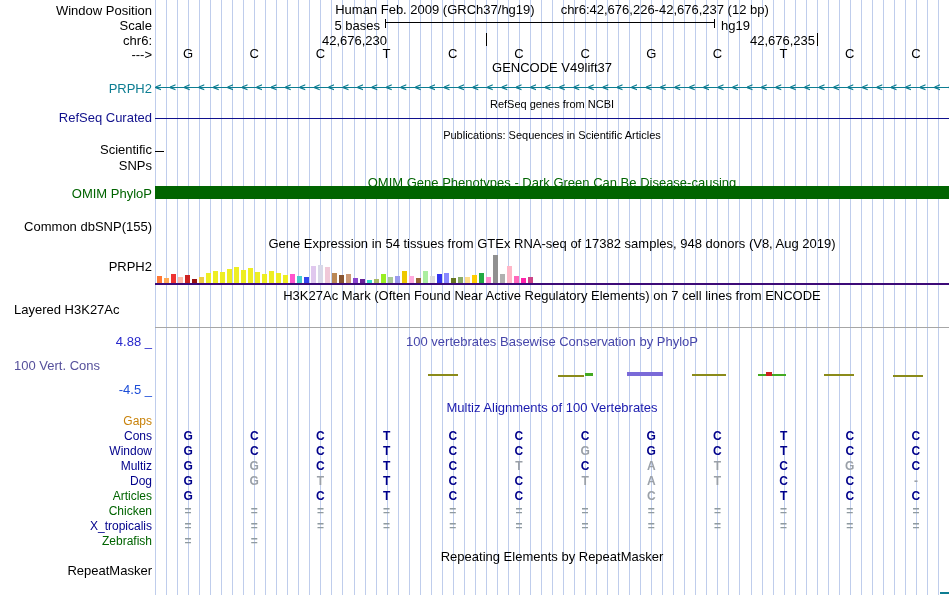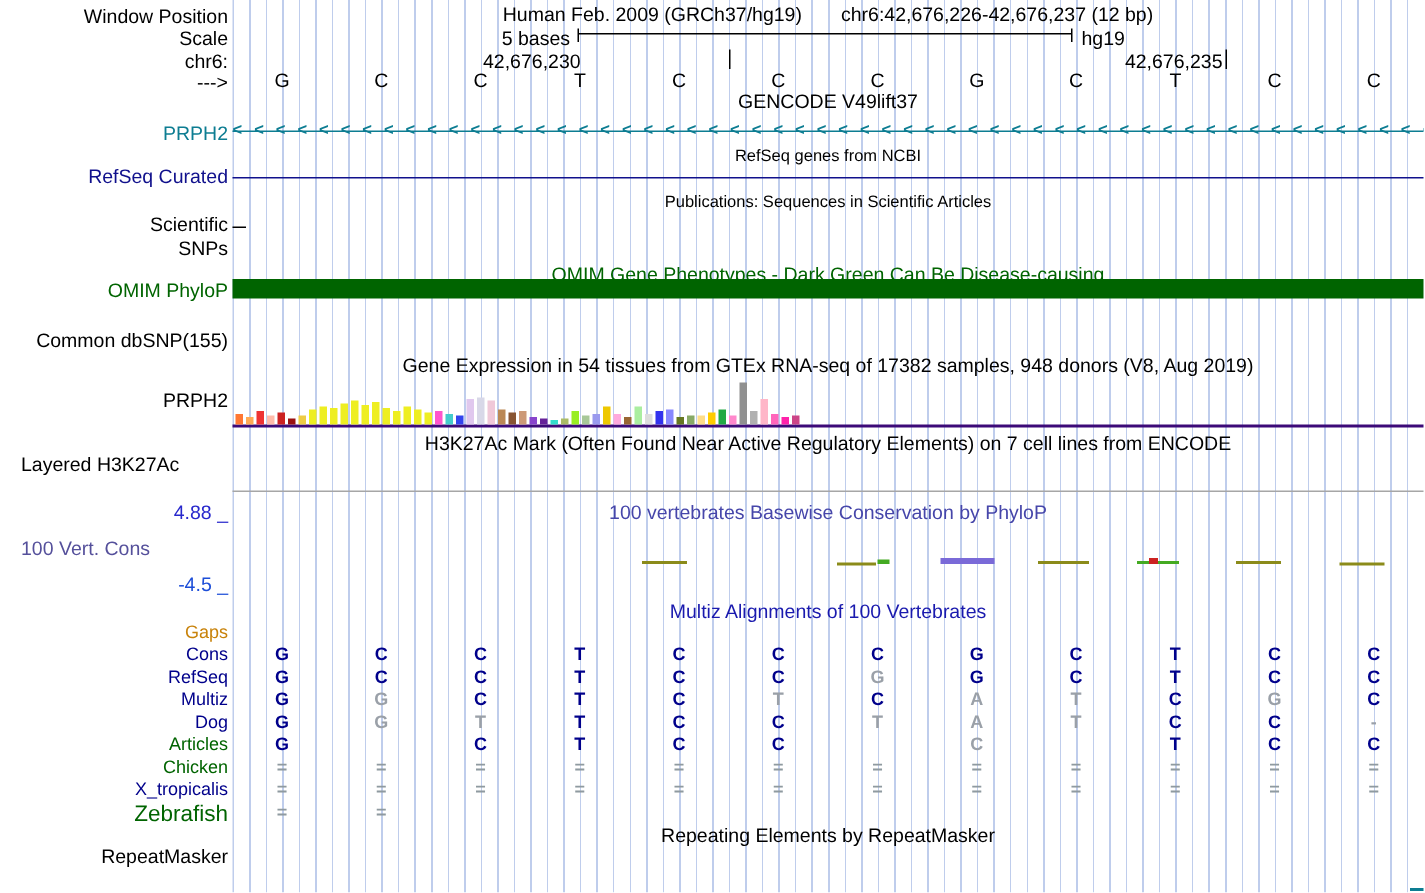--- a/index.html
+++ b/index.html
@@ -164,21 +164,21 @@
     <div class="abs" style="left: 287.333px; top: 429px; width: 66.1667px; text-align: center; font-size: 12px; font-weight: 700; color: rgb(0, 0, 139);">C</div>
     <div class="abs" style="left: 353.5px; top: 429px; width: 66.1667px; text-align: center; font-size: 12px; font-weight: 700; color: rgb(0, 0, 139);">T</div>
     <div class="abs" style="left: 419.667px; top: 429px; width: 66.1667px; text-align: center; font-size: 12px; font-weight: 700; color: rgb(0, 0, 139);">C</div>
     <div class="abs" style="left: 485.833px; top: 429px; width: 66.1667px; text-align: center; font-size: 12px; font-weight: 700; color: rgb(0, 0, 139);">C</div>
     <div class="abs" style="left: 552px; top: 429px; width: 66.1667px; text-align: center; font-size: 12px; font-weight: 700; color: rgb(0, 0, 139);">C</div>
     <div class="abs" style="left: 618.167px; top: 429px; width: 66.1667px; text-align: center; font-size: 12px; font-weight: 700; color: rgb(0, 0, 139);">G</div>
     <div class="abs" style="left: 684.333px; top: 429px; width: 66.1667px; text-align: center; font-size: 12px; font-weight: 700; color: rgb(0, 0, 139);">C</div>
     <div class="abs" style="left: 750.5px; top: 429px; width: 66.1667px; text-align: center; font-size: 12px; font-weight: 700; color: rgb(0, 0, 139);">T</div>
     <div class="abs" style="left: 816.667px; top: 429px; width: 66.1667px; text-align: center; font-size: 12px; font-weight: 700; color: rgb(0, 0, 139);">C</div>
     <div class="abs" style="left: 882.833px; top: 429px; width: 66.1667px; text-align: center; font-size: 12px; font-weight: 700; color: rgb(0, 0, 139);">C</div>
-    <div class="abs" style="left: 0px; top: 444px; width: 152px; text-align: right; font-size: 12px; color: rgb(0, 0, 139);">RefSeq</div>
+    <div class="abs" style="left: 0px; top: 444px; width: 152px; text-align: right; font-size: 12px; color: rgb(0, 0, 139);">Window</div>
     <div class="abs" style="left: 155px; top: 444px; width: 66.1667px; text-align: center; font-size: 12px; font-weight: 700; color: rgb(0, 0, 139);">G</div>
     <div class="abs" style="left: 221.167px; top: 444px; width: 66.1667px; text-align: center; font-size: 12px; font-weight: 700; color: rgb(0, 0, 139);">C</div>
     <div class="abs" style="left: 287.333px; top: 444px; width: 66.1667px; text-align: center; font-size: 12px; font-weight: 700; color: rgb(0, 0, 139);">C</div>
     <div class="abs" style="left: 353.5px; top: 444px; width: 66.1667px; text-align: center; font-size: 12px; font-weight: 700; color: rgb(0, 0, 139);">T</div>
     <div class="abs" style="left: 419.667px; top: 444px; width: 66.1667px; text-align: center; font-size: 12px; font-weight: 700; color: rgb(0, 0, 139);">C</div>
     <div class="abs" style="left: 485.833px; top: 444px; width: 66.1667px; text-align: center; font-size: 12px; font-weight: 700; color: rgb(0, 0, 139);">C</div>
     <div class="abs" style="left: 552px; top: 444px; width: 66.1667px; text-align: center; font-size: 12px; font-weight: 700; color: rgb(154, 160, 168);">G</div>
     <div class="abs" style="left: 618.167px; top: 444px; width: 66.1667px; text-align: center; font-size: 12px; font-weight: 700; color: rgb(0, 0, 139);">G</div>
     <div class="abs" style="left: 684.333px; top: 444px; width: 66.1667px; text-align: center; font-size: 12px; font-weight: 700; color: rgb(0, 0, 139);">C</div>
     <div class="abs" style="left: 750.5px; top: 444px; width: 66.1667px; text-align: center; font-size: 12px; font-weight: 700; color: rgb(0, 0, 139);">T</div>
@@ -239,16 +239,16 @@
     <div class="abs" style="left: 287.333px; top: 519px; width: 66.1667px; text-align: center; font-size: 12px; font-weight: 700; color: rgb(143, 154, 160);">=</div>
     <div class="abs" style="left: 353.5px; top: 519px; width: 66.1667px; text-align: center; font-size: 12px; font-weight: 700; color: rgb(143, 154, 160);">=</div>
     <div class="abs" style="left: 419.667px; top: 519px; width: 66.1667px; text-align: center; font-size: 12px; font-weight: 700; color: rgb(143, 154, 160);">=</div>
     <div class="abs" style="left: 485.833px; top: 519px; width: 66.1667px; text-align: center; font-size: 12px; font-weight: 700; color: rgb(143, 154, 160);">=</div>
     <div class="abs" style="left: 552px; top: 519px; width: 66.1667px; text-align: center; font-size: 12px; font-weight: 700; color: rgb(143, 154, 160);">=</div>
     <div class="abs" style="left: 618.167px; top: 519px; width: 66.1667px; text-align: center; font-size: 12px; font-weight: 700; color: rgb(143, 154, 160);">=</div>
     <div class="abs" style="left: 684.333px; top: 519px; width: 66.1667px; text-align: center; font-size: 12px; font-weight: 700; color: rgb(143, 154, 160);">=</div>
     <div class="abs" style="left: 750.5px; top: 519px; width: 66.1667px; text-align: center; font-size: 12px; font-weight: 700; color: rgb(143, 154, 160);">=</div>
     <div class="abs" style="left: 816.667px; top: 519px; width: 66.1667px; text-align: center; font-size: 12px; font-weight: 700; color: rgb(143, 154, 160);">=</div>
     <div class="abs" style="left: 882.833px; top: 519px; width: 66.1667px; text-align: center; font-size: 12px; font-weight: 700; color: rgb(143, 154, 160);">=</div>
-    <div class="abs" style="left: 0px; top: 534px; width: 152px; text-align: right; font-size: 15px; color: rgb(0, 100, 0);">Zebrafish</div>
+    <div class="abs" style="left: 0px; top: 534px; width: 152px; text-align: right; font-size: 12px; color: rgb(0, 100, 0);">Zebrafish</div>
     <div class="abs" style="left: 155px; top: 534px; width: 66.1667px; text-align: center; font-size: 12px; font-weight: 700; color: rgb(143, 154, 160);">=</div>
     <div class="abs" style="left: 221.167px; top: 534px; width: 66.1667px; text-align: center; font-size: 12px; font-weight: 700; color: rgb(143, 154, 160);">=</div>
   </div>
 
 </body></html>

